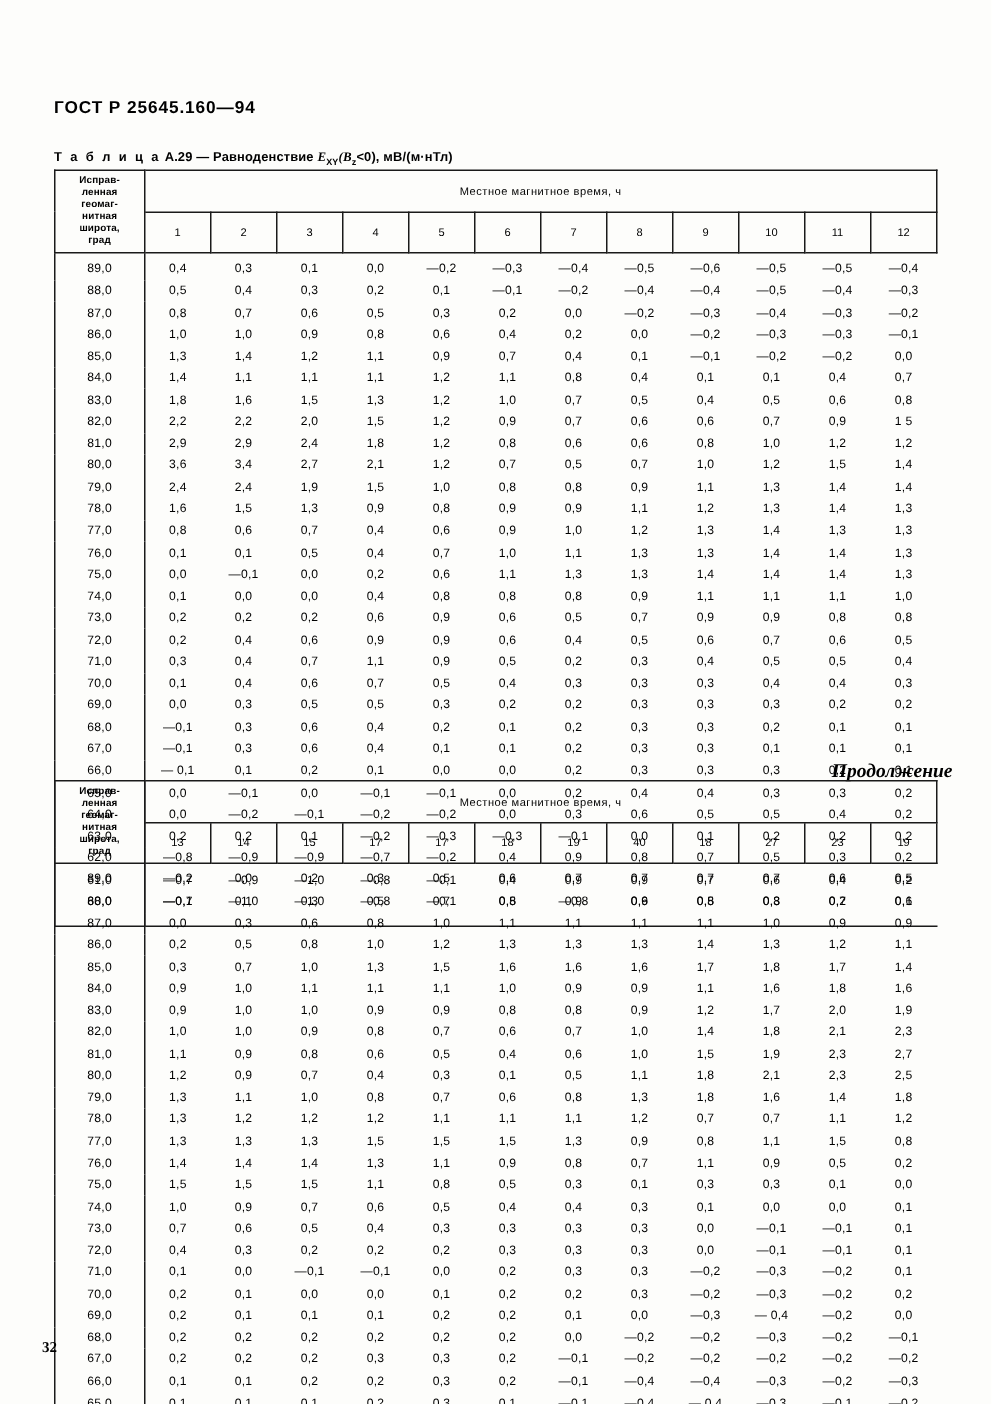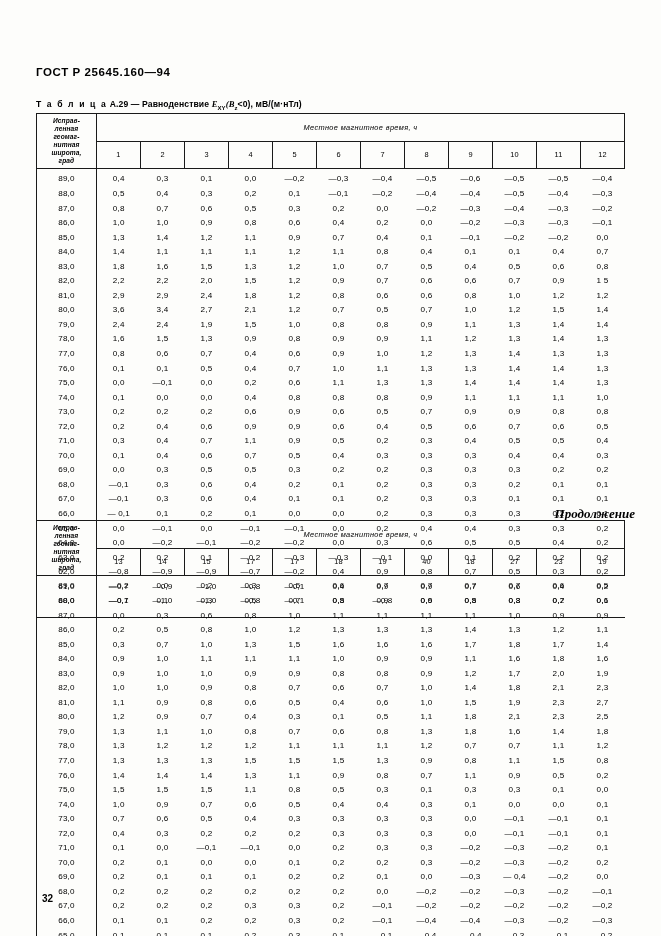--- a/index.html
+++ b/index.html
@@ -64,21 +64,21 @@
   }
   #table-1 { left: 36px; top: 113px; width: 589px; }
   #table-2 { left: 36px; top: 520px; width: 589px; }
 
   .tbl td, .tbl th {
     border: 0.8px solid #1a1a1a;
     padding: 0;
     text-align: center;
     vertical-align: middle;
   }
-  .tbl .outer-top { border-top-width: 1.6px; font-style: italic; }
+  .tbl .outer-top { border-top-width: 1.6px; }
 
   th.corner {
     width: 56px;
     font-weight: bold;
     font-size: 6.6px;
     line-height: 1.22;
     padding: 3px 2px;
     letter-spacing: 0.1px;
   }
   th.span-head {
@@ -113,23 +113,23 @@
   .tbl tbody td.lat { border-left: 1.4px solid #1a1a1a; }
 
   .spacer-row td {
     height: 5px !important;
     border-bottom: 1.6px solid #1a1a1a !important;
   }
   .spacer-row td.lat { border-left: 1.4px solid #1a1a1a; }
 
   .page-num {
     position: absolute;
-    left: 42px;
+    left: 28px;
     top: 893px;
-    font-family: Liberation Sans, sans-serif;
+    font-family: Liberation Serif, serif;
     font-weight: bold;
     font-size: 10px;
   }
 </style>
 </head>
 <body>
 
 <div class="page">
 
   <div class="std-header">ГОСТ Р 25645.160—94</div>

